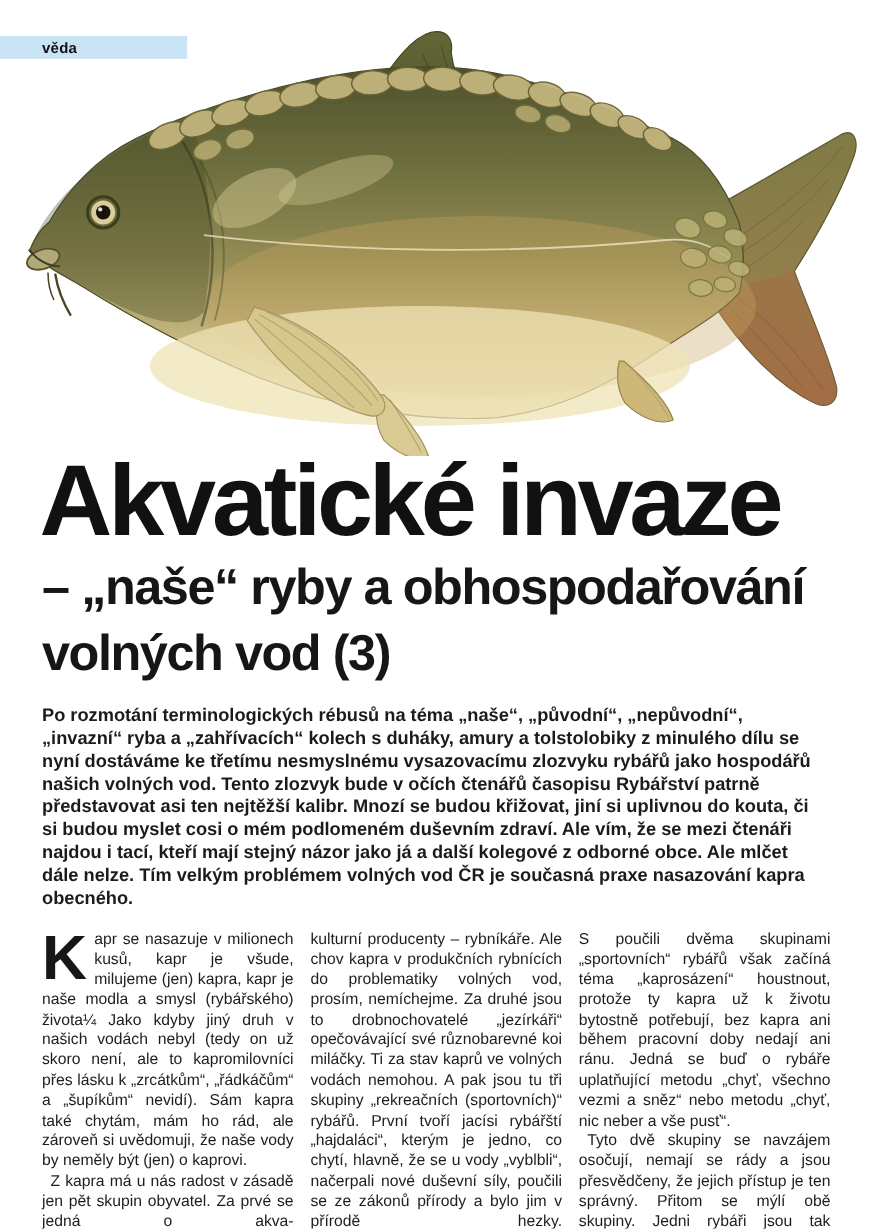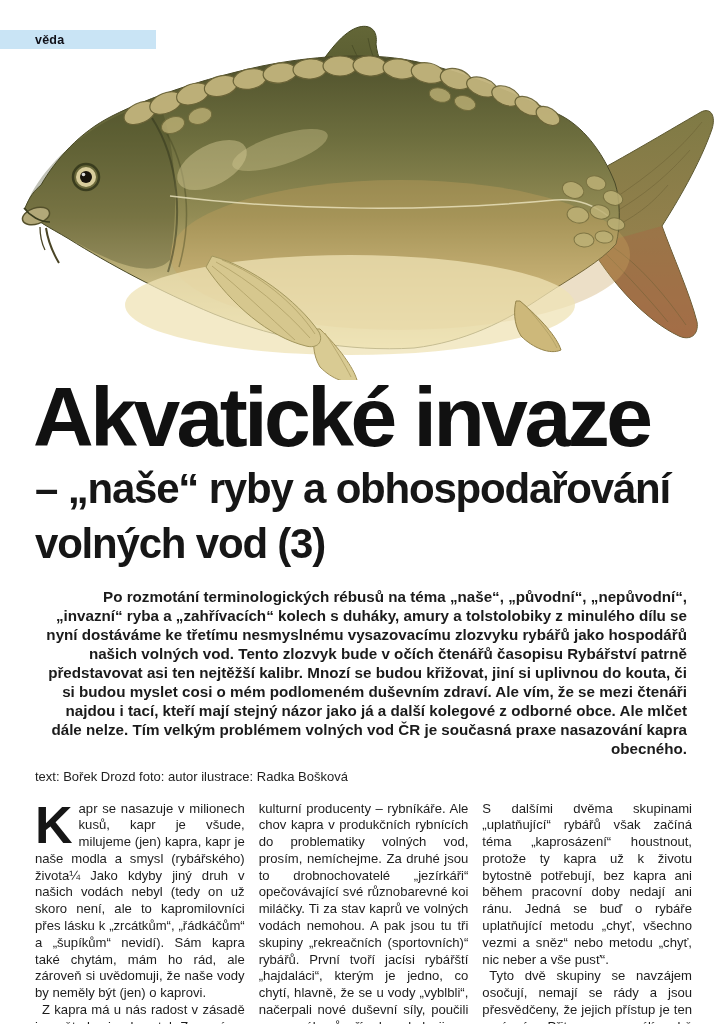--- a/index.html
+++ b/index.html
@@ -24,21 +24,21 @@
     margin:-4px 0 0 0;padding:0 36px 0 33px;
     font-size:84px;line-height:.98;font-weight:bold;letter-spacing:-3.5px;color:#111;
     white-space:nowrap;
   }
   .subtitle{
     margin:4px 0 0 0;padding:0 24px 0 35px;
     font-size:42px;line-height:1.3;font-weight:700;letter-spacing:-1.2px;color:#161616;
   }
   .intro{
     margin:15px 35px 0 35px;width:652px;
-    font-size:15.2px;line-height:19px;font-weight:bold;color:#1b1b1b;text-align:right;
+    font-size:15.2px;line-height:19px;font-weight:bold;color:#1b1b1b;text-align:left;
   }
   .byline{
     margin:11px 35px 0 35px;font-size:13px;color:#222;
   }
   
   .columns{
     display:flex;gap:14px;margin:17px 32px 0 35px;
   }
   .col{flex:1 1 0;font-size:13.1px;line-height:16.8px;text-align:justify;color:#1d1d1d;}
   .col p{margin:0;}
@@ -188,30 +188,29 @@
       <path d="M40,227 C40,236 42,244 45,250" stroke="#4a4526" stroke-width="1.3" fill="none"></path>
     </svg>
   </div>
 
   <h1 class="headline">Akvatické invaze</h1>
 
   <h2 class="subtitle" pe=""><span>– „naše“ ryby a obhospodařování</span><br><span>volných vod (3)</span></h2>
 
   <p class="intro">Po rozmotání terminologických rébusů na téma „naše“, „původní“, „nepůvodní“, „invazní“ ryba a „zahřívacích“ kolech s duháky, amury a tolstolobiky z minulého dílu se nyní dostáváme ke třetímu nesmyslnému vysazovacímu zlozvyku rybářů jako hospodářů našich volných vod. Tento zlozvyk bude v očích čtenářů časopisu Rybářství patrně představovat asi ten nejtěžší kalibr. Mnozí se budou křižovat, jiní si uplivnou do kouta, či si budou myslet cosi o mém podlomeném duševním zdraví. Ale vím, že se mezi čtenáři najdou i tací, kteří mají stejný názor jako já a další kolegové z odborné obce. Ale mlčet dále nelze. Tím velkým problémem volných vod ČR je současná praxe nasazování kapra obecného.</p>
 
-  <p class="byline">text: Bořek Drozd  foto: autor ilustrace:  Radka Bošková</p>
 
   <div class="columns">
     <div class="col">
       <p><span class="dropcap">K</span><span>apr se nasazuje v milionech kusů, kapr je všude, milujeme (jen) kapra, kapr je naše modla a smysl (rybářského) života¼ Jako kdyby jiný druh v našich vodách nebyl (tedy on už skoro není, ale to kapromilovníci přes lásku k „zrcátkům“, „řádkáčům“ a „šupíkům“ nevidí). Sám kapra také chytám, mám ho rád, ale zároveň si uvědomuji, že naše vody by neměly být (jen) o kaprovi.</span></p>
       <p class="ind cont">Z kapra má u nás radost v zásadě jen pět skupin obyvatel. Za prvé se jedná o akva-</p>
     </div>
     <div class="col">
       <p class="cont">kulturní producenty – rybníkáře. Ale chov kapra v produkčních rybnících do problematiky volných vod, prosím, nemíchejme. Za druhé jsou to drobnochovatelé „jezírkáři“ opečovávající své různobarevné koi miláčky. Ti za stav kaprů ve volných vodách nemohou. A pak jsou tu tři skupiny „rekreačních (sportovních)“ rybářů. První tvoří jacísi rybářští „hajdaláci“, kterým je jedno, co chytí, hlavně, že se u vody „vyblbli“, načerpali nové duševní síly, poučili se ze zákonů přírody a bylo jim v přírodě hezky.</p>
     </div>
     <div class="col">
-      <p>S dalšími dvěma skupinami „uplatňující“ rybářů však začíná téma „kaprosázení“ houstnout, protože ty kapra už k životu bytostně potřebují, bez kapra ani během pracovní doby nedají ani ránu. Jedná se buď o rybáře uplatňující metodu „chyť, všechno vezmi a sněz“ nebo metodu „chyť, nic neber a vše pusť“.</p>
+      <p>S poučili dvěma skupinami „sportovních“ rybářů však začíná téma „kaprosázení“ houstnout, protože ty kapra už k životu bytostně potřebují, bez kapra ani během pracovní doby nedají ani ránu. Jedná se buď o rybáře uplatňující metodu „chyť, všechno vezmi a sněz“ nebo metodu „chyť, nic neber a vše pusť“.</p>
       <p class="ind cont">Tyto dvě skupiny se navzájem osočují, nemají se rády a jsou přesvědčeny, že jejich přístup je ten správný. Přitom se mýlí obě skupiny. Jedni rybáři jsou tak motivováni</p>
     </div>
   </div>
 
 
 </div>
 
 </body></html>

